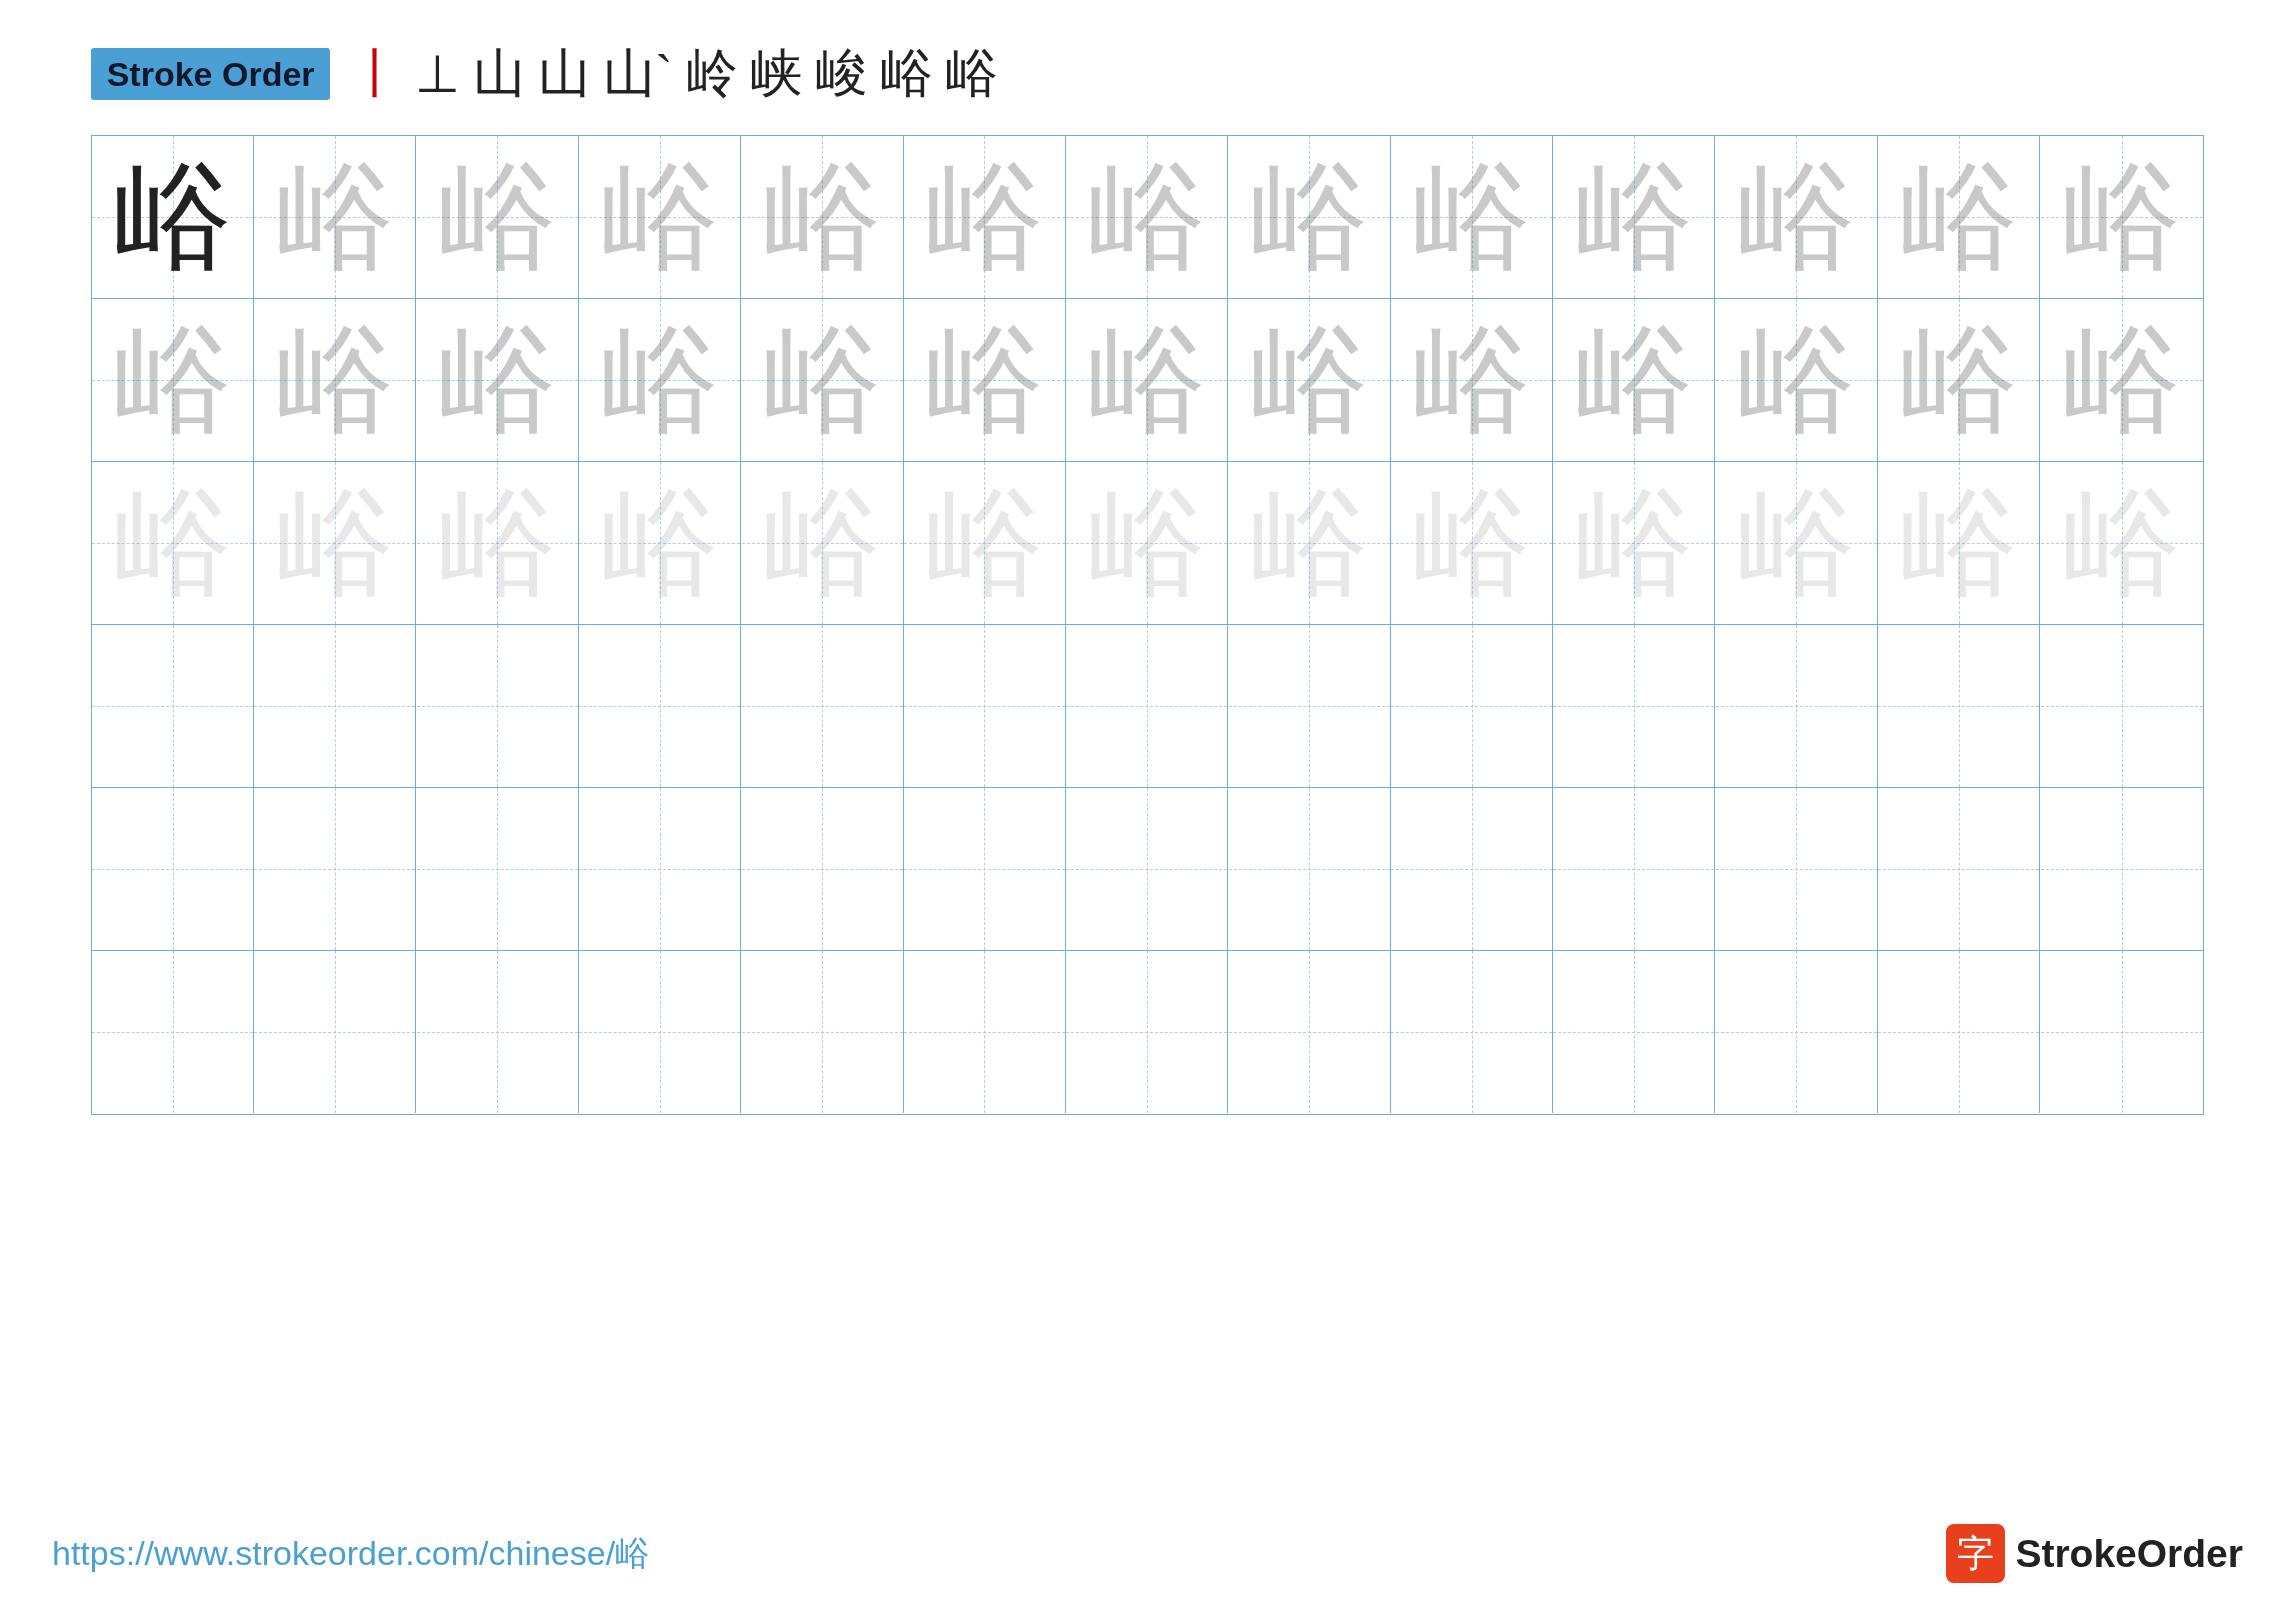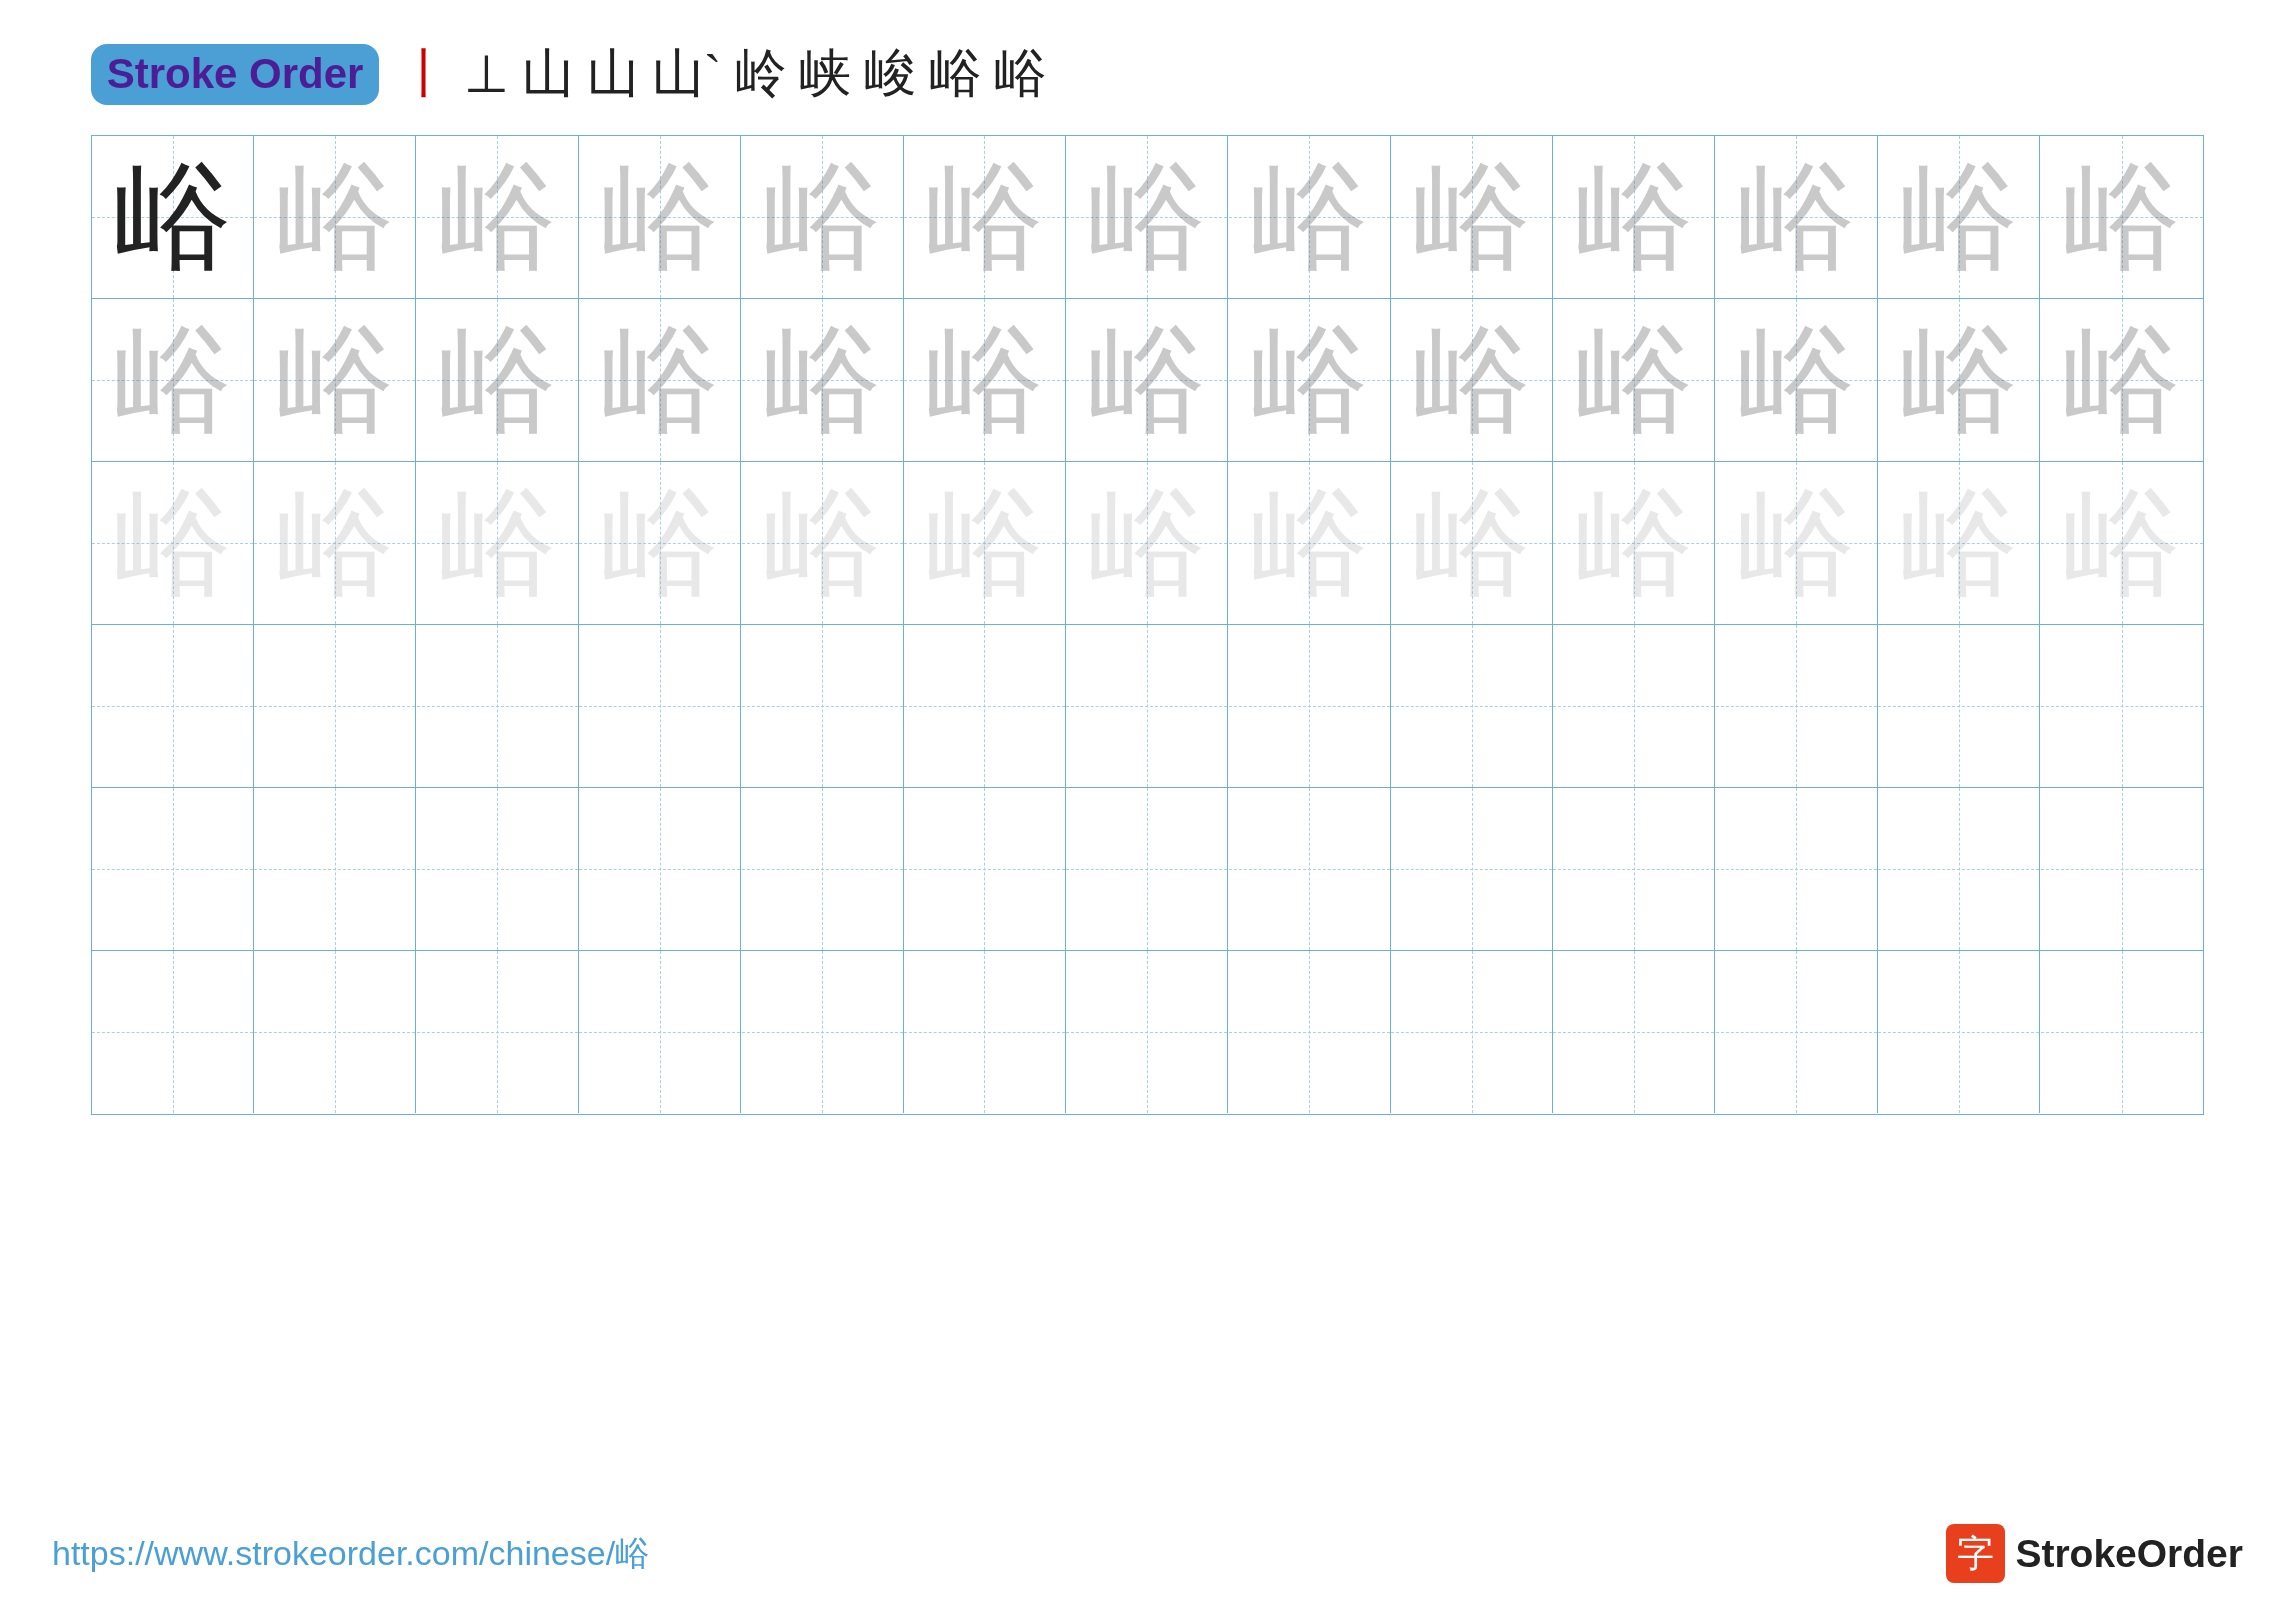--- a/index.html
+++ b/index.html
@@ -41,26 +41,26 @@
     
     .stroke-order-row {
       display: flex;
       align-items: center;
       margin-bottom: 26px;
       margin-left: 39px;
       gap: 19.6px;
     }
     .stroke-order-badge {
       background: #4a9fd4;
-      color: #4c1d95;
-      font-size: 42px;
+      color: #0f172a;
+      font-size: 34px;
       font-family: Arial, sans-serif;
       font-weight: bold;
       padding: 6.5px 15.7px;
-      border-radius: 16px;
+      border-radius: 3px;
       white-space: nowrap;
     }
     .stroke-chars {
       display: flex;
       align-items: center;
       gap: 13px;
     }
     .stroke-char {
       font-size: 52px;
       font-family: serif;

